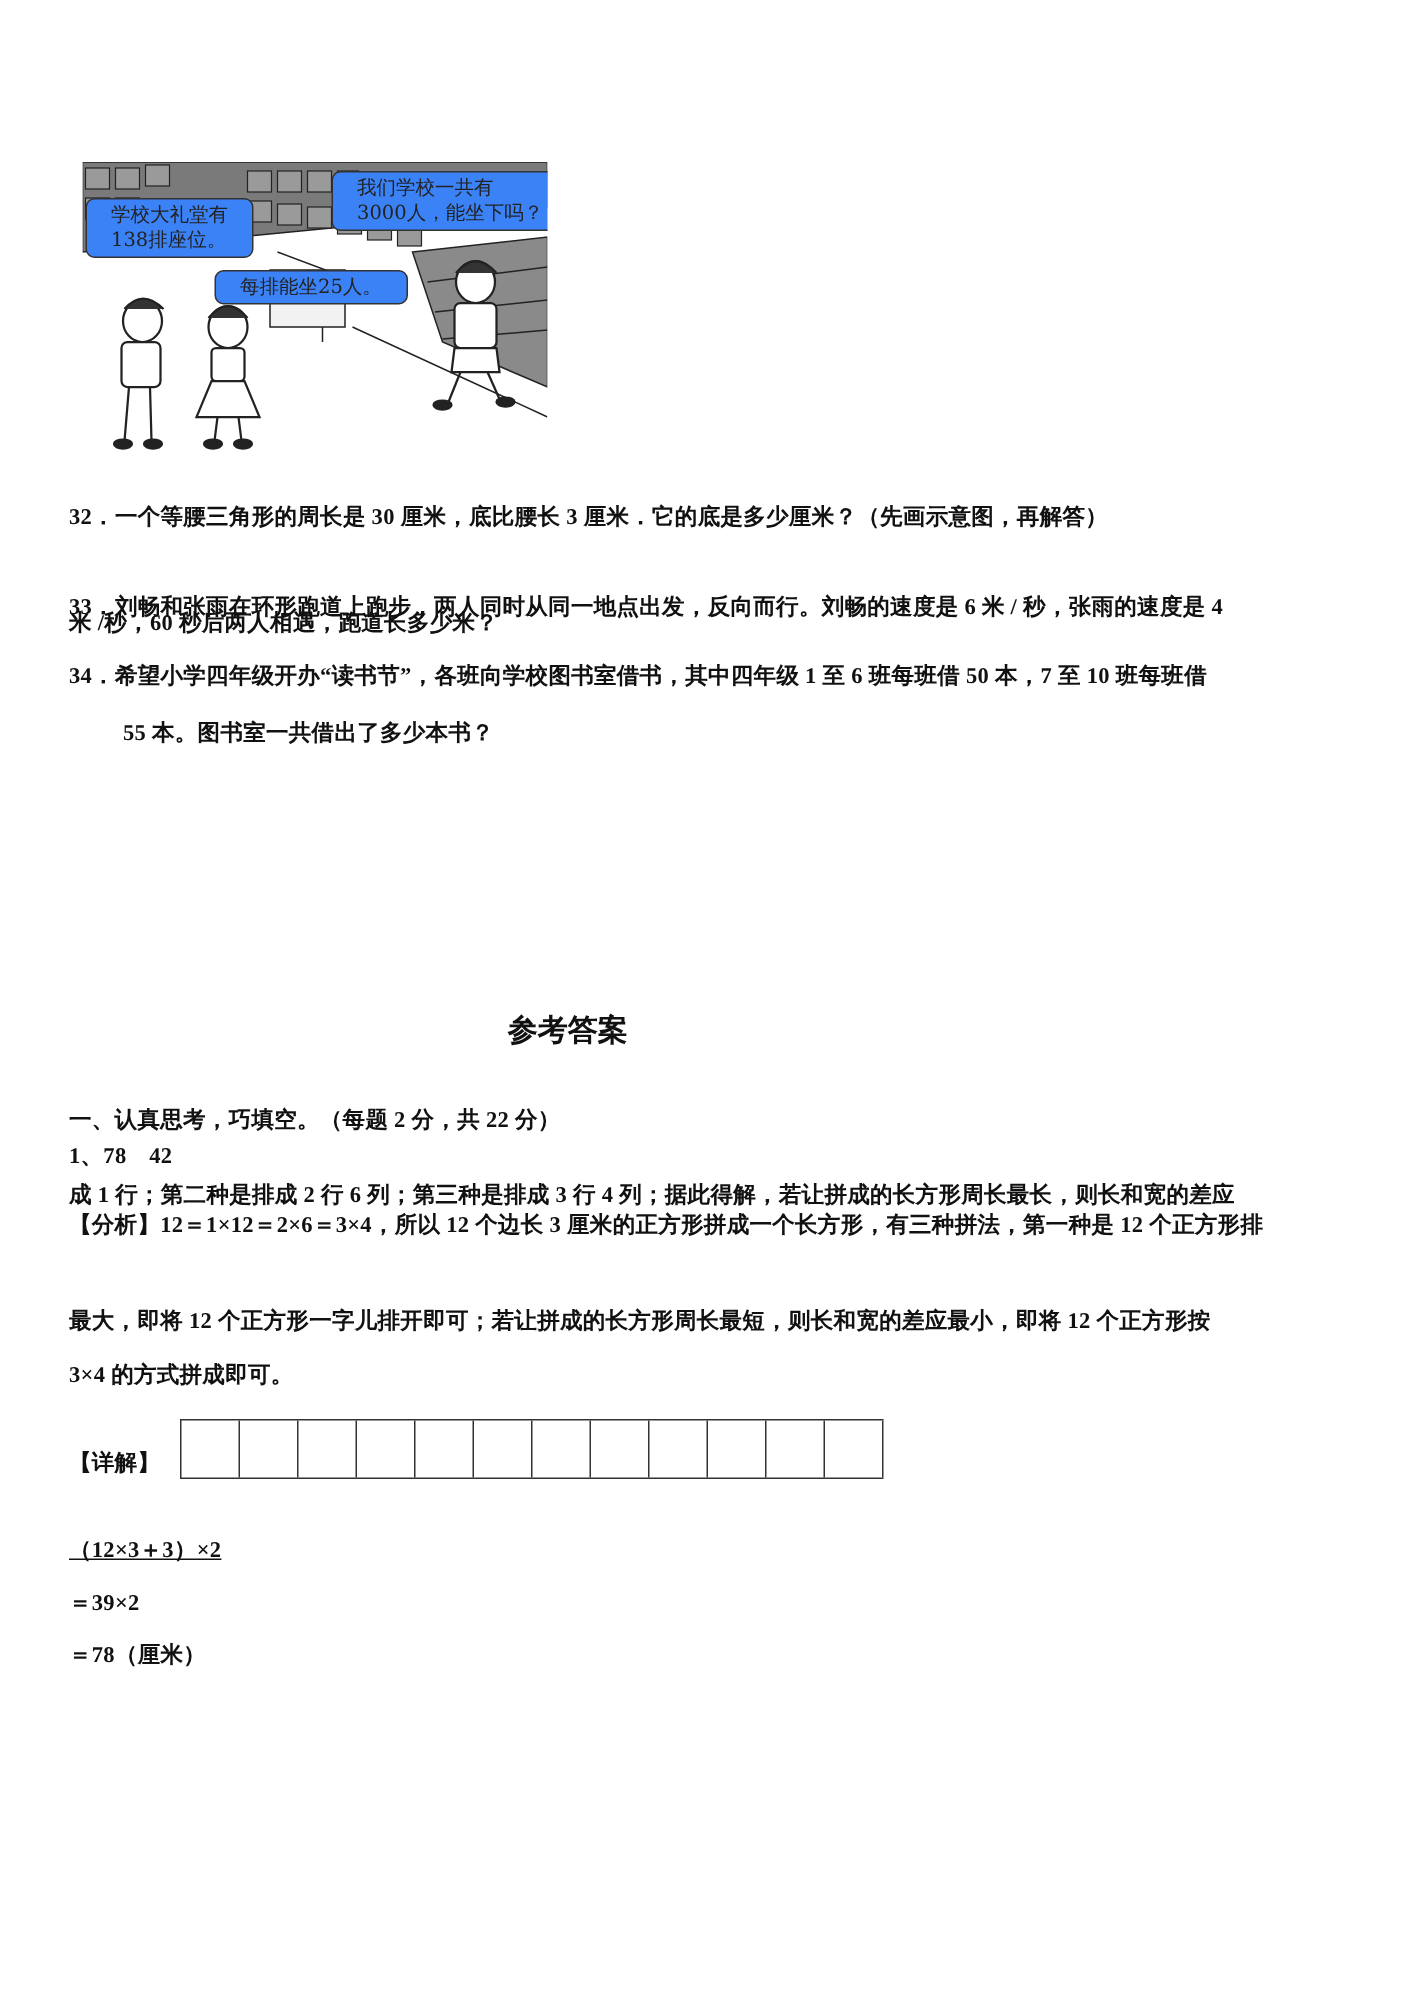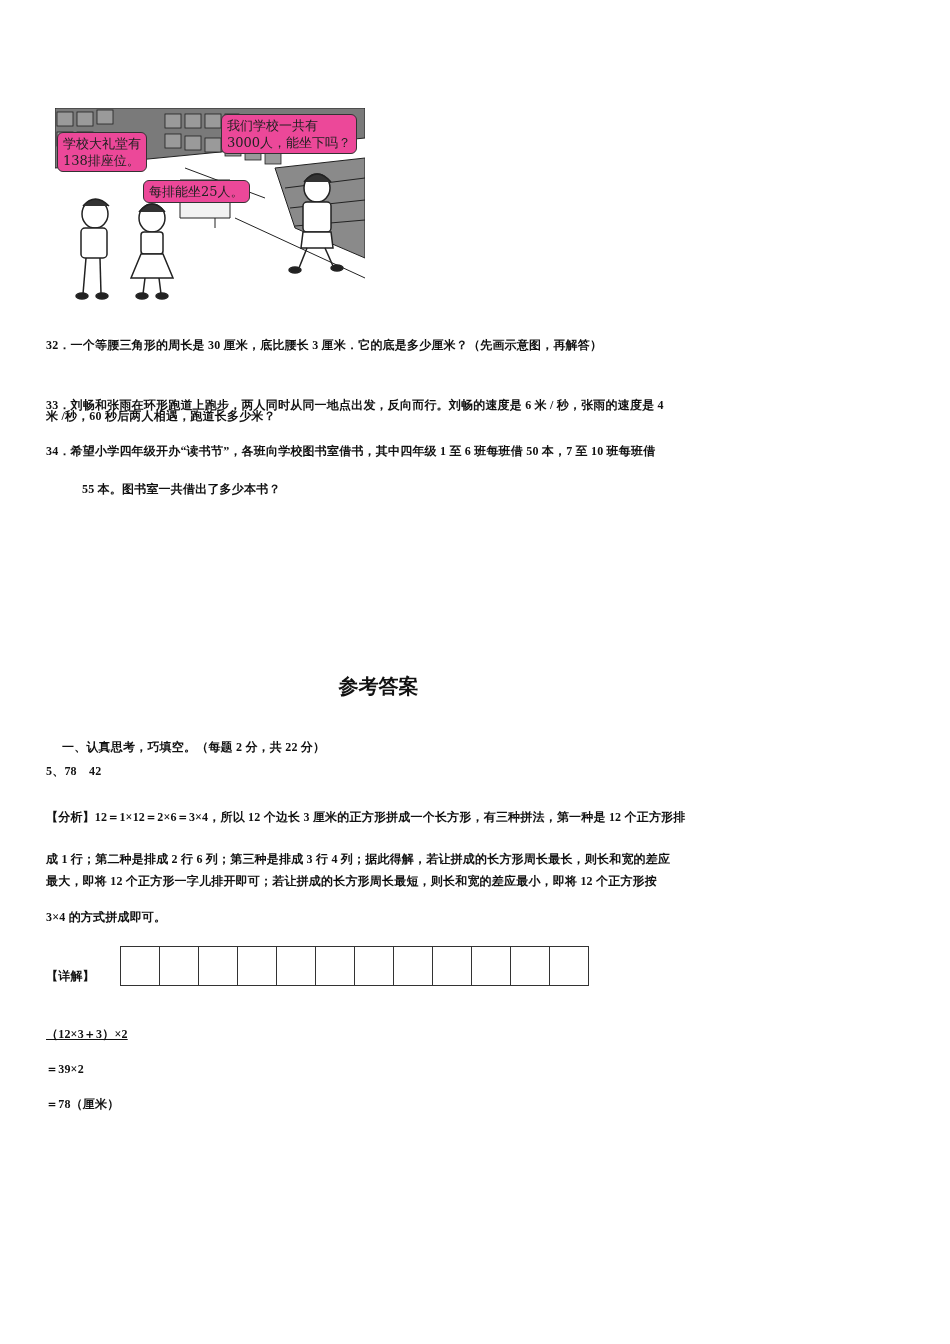--- a/index.html
+++ b/index.html
@@ -11,44 +11,44 @@
       width: 950px;
       height: 1344px;
       position: relative;
       overflow: hidden;
       font-family: "Liberation Serif", "DejaVu Serif", serif;
       color: #111111;
     }
     .line {
       position: absolute;
       left: 46px;
-      font-size: 12px;
+      font-size: 15px;
       line-height: 20px;
       white-space: nowrap;
       font-weight: bold;
       letter-spacing: 0.2px;
     }
     .illustration {
       position: absolute;
       left: 55px;
       top: 108px;
       width: 310px;
       height: 192px;
       background: #ffffff;
       overflow: hidden;
     }
     .bubble {
       position: absolute;
-      background: #ec4899;
+      background: #3b82f6;
       border: 1.5px solid #333333;
       border-radius: 6px;
       font-family: "DejaVu Serif", serif;
       font-size: 13px;
       line-height: 17px;
-      padding: 2px 5px;
+      padding: 2px 16px;
       color: #222;
       white-space: nowrap;
     }
     .title {
       position: absolute;
       left: 0;
       width: 757px;
       top: 674px;
       text-align: center;
       font-family: "DejaVu Sans", sans-serif;
@@ -159,25 +159,25 @@
 </div>
 
 <div class="line" style="top:335px;">32．一个等腰三角形的周长是 30 厘米，底比腰长 3 厘米．它的底是多少厘米？（先画示意图，再解答）</div>
 <div class="line" style="top:370px;margin-top:25px;">33．刘畅和张雨在环形跑道上跑步，两人同时从同一地点出发，反向而行。刘畅的速度是 6 米 / 秒，张雨的速度是 4</div>
 <div class="line" style="top:406px;">米 /秒，60 秒后两人相遇，跑道长多少米？</div>
 <div class="line" style="top:441px;">34．希望小学四年级开办“读书节”，各班向学校图书室借书，其中四年级 1 至 6 班每班借 50 本，7 至 10 班每班借</div>
 <div class="line" style="top:479px;margin-left:36px;">55 本。图书室一共借出了多少本书？</div>
 
 <div class="title">参考答案</div>
 
-<div class="line" style="top:737px;margin-left:16px;">一、认真思考，巧填空。（每题 2 分，共 22 分）</div>
-<div class="line" style="top:761px;">5、78　42</div>
+<div class="line" style="top:737px;">一、认真思考，巧填空。（每题 2 分，共 22 分）</div>
+<div class="line" style="top:761px;">1、78　42</div>
 
 <div class="line" style="top:795px;margin-top:12px;">【分析】12＝1×12＝2×6＝3×4，所以 12 个边长 3 厘米的正方形拼成一个长方形，有三种拼法，第一种是 12 个正方形排</div>
-<div class="line" style="top:849px;">成 1 行；第二种是排成 2 行 6 列；第三种是排成 3 行 4 列；据此得解，若让拼成的长方形周长最长，则长和宽的差应</div>
+<div class="line" style="top:787px;">成 1 行；第二种是排成 2 行 6 列；第三种是排成 3 行 4 列；据此得解，若让拼成的长方形周长最长，则长和宽的差应</div>
 <div class="line" style="top:871px;">最大，即将 12 个正方形一字儿排开即可；若让拼成的长方形周长最短，则长和宽的差应最小，即将 12 个正方形按</div>
 <div class="line" style="top:907px;">3×4 的方式拼成即可。</div>
 
 <div class="line" style="top:966px;text-align:right;">【详解】</div>
 <div class="grid">
   <div class="cell"></div>
   <div class="cell"></div>
   <div class="cell"></div>
   <div class="cell"></div>
   <div class="cell"></div>

